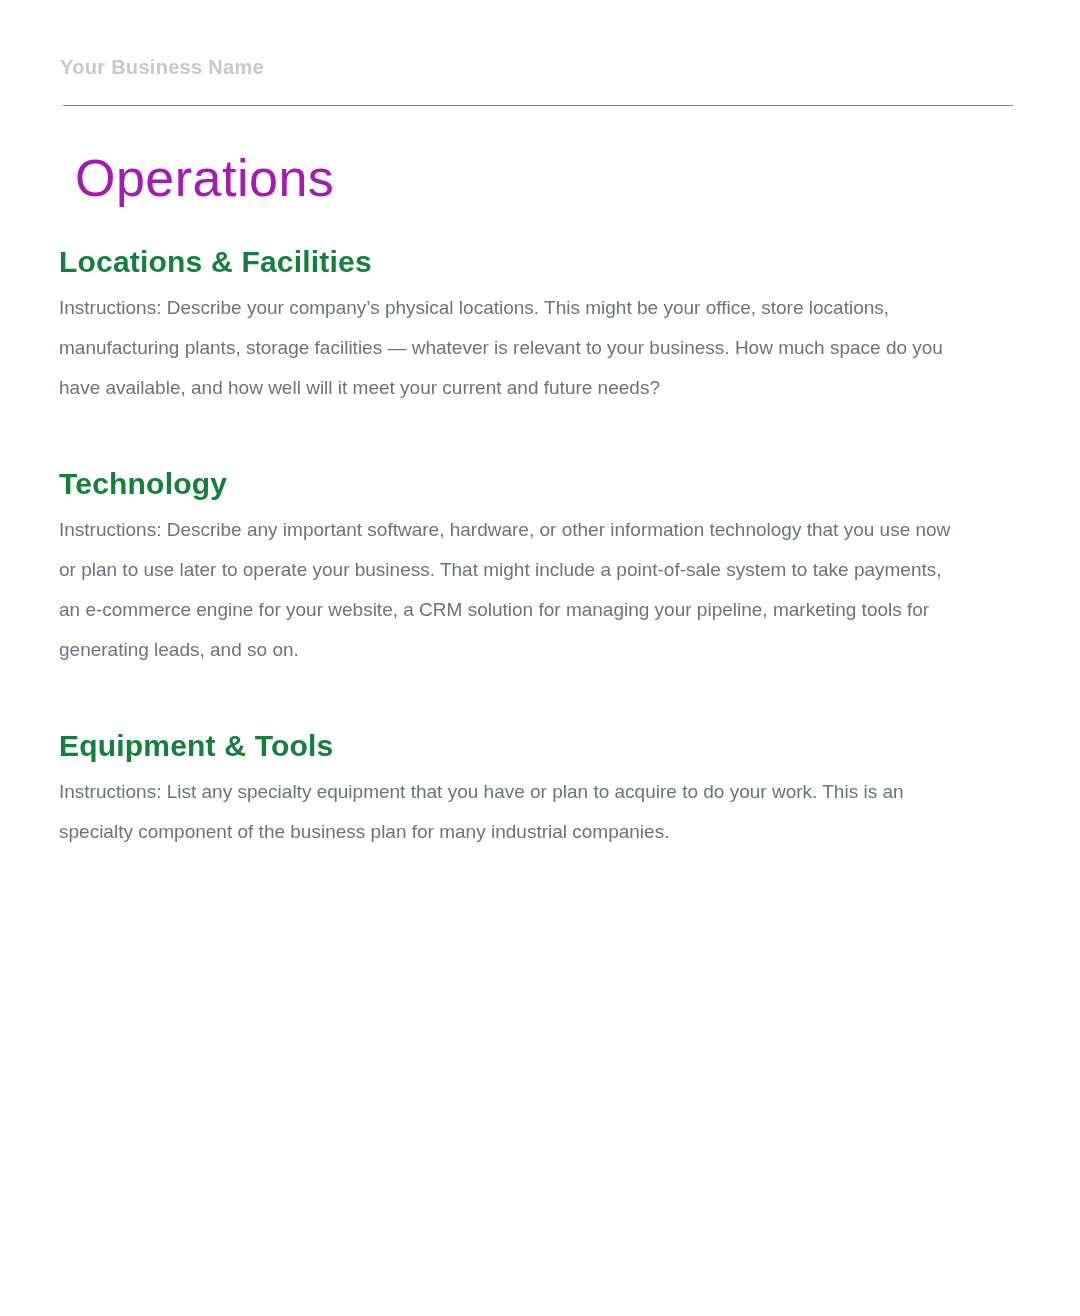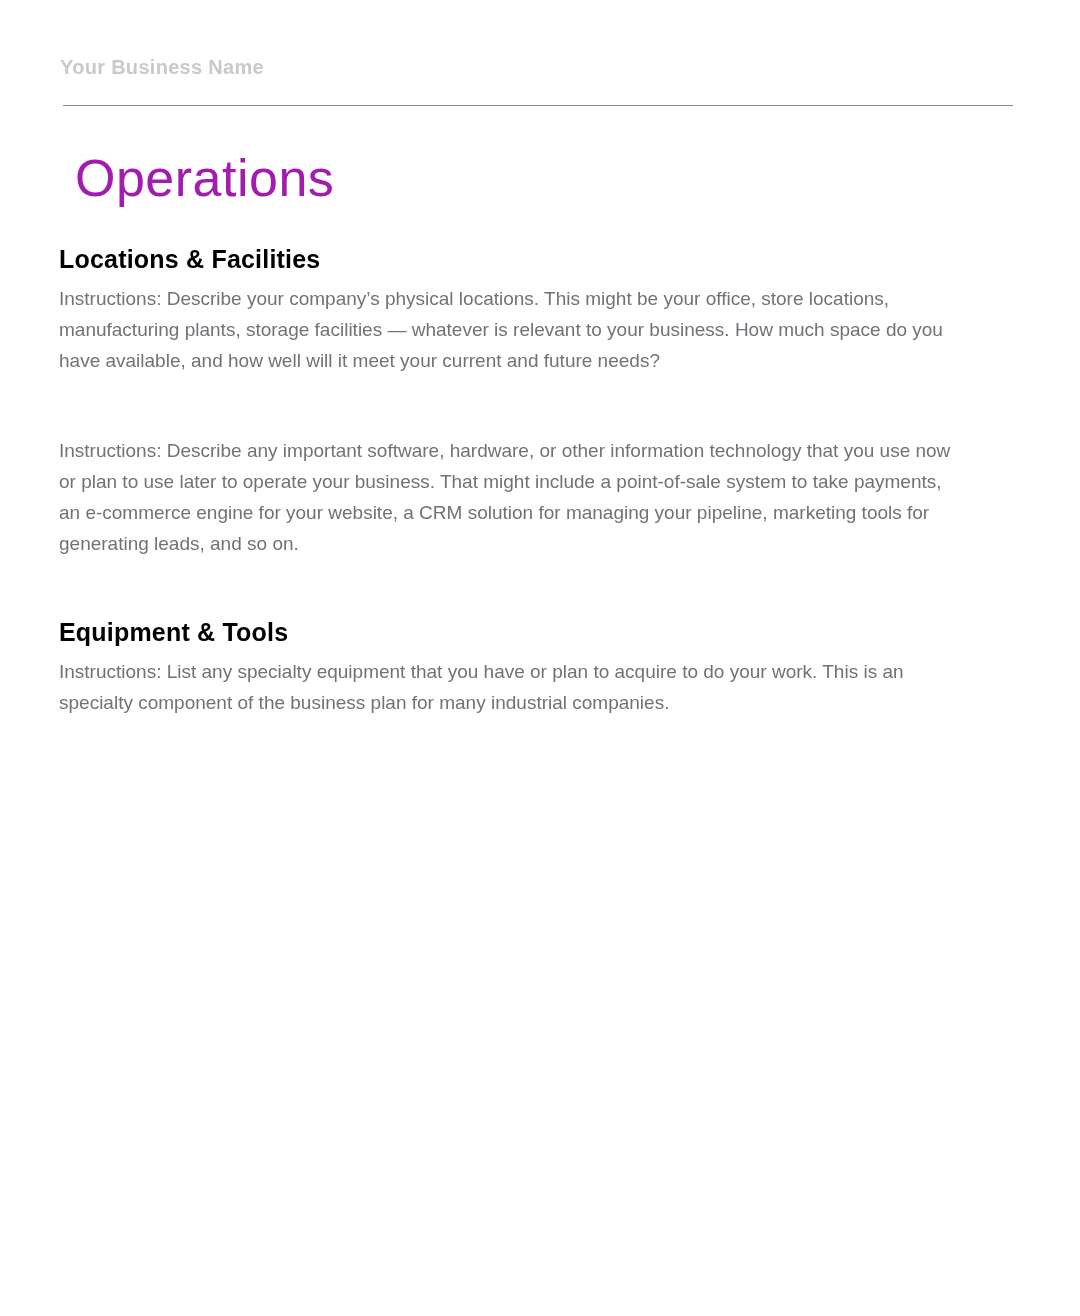--- a/index.html
+++ b/index.html
@@ -34,30 +34,30 @@
   .page-title {
     color: #a21caf;
     font-size: 52px;
     font-weight: 300;
     letter-spacing: 0.5px;
     margin: 44px 0 38px 16px;
     line-height: 1.1;
   }
   .section { margin-bottom: 59px; }
   .section-heading {
-    color: #000000;
-    font-size: 25px;
+    color: #15803d;
+    font-size: 30px;
     font-weight: 700;
     letter-spacing: 0.2px;
     margin-bottom: 9px;
   }
   .section-body {
     color: #6f7377;
     font-size: 19px;
-    line-height: 31px;
+    line-height: 40px;
     max-width: 958px;
   }
 </style>
 </head>
 <body>
 
 <div class="page">
   <div class="content">
 
     <header>
@@ -66,20 +66,21 @@
     </header>
 
     <h1 class="page-title">Operations</h1>
 
     <section class="section">
       <h2 class="section-heading">Locations &amp; Facilities</h2>
       <p class="section-body">Instructions: Describe your company’s physical locations. This might be your office, store locations, manufacturing plants, storage facilities — whatever is relevant to your business. How much space do you have available, and how well will it meet your current and future needs?</p>
     </section>
 
     <section class="section">
+      <h2 class="section-heading">Technology</h2>
       <p class="section-body">Instructions: Describe any important software, hardware, or other information technology that you use now or plan to use later to operate your business. That might include a point-of-sale system to take payments, an e-commerce engine for your website, a CRM solution for managing your pipeline, marketing tools for generating leads, and so on.</p>
     </section>
 
     <section class="section">
       <h2 class="section-heading">Equipment &amp; Tools</h2>
       <p class="section-body">Instructions: List any specialty equipment that you have or plan to acquire to do your work. This is an specialty component of the business plan for many industrial companies.</p>
     </section>
 
   </div>
 </div>

